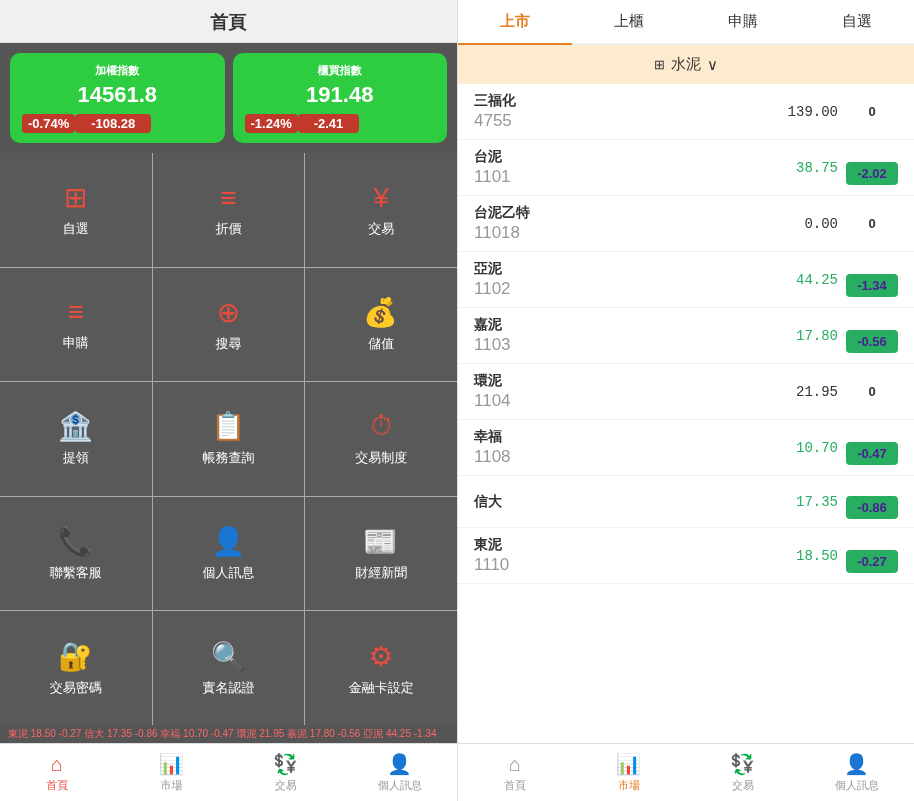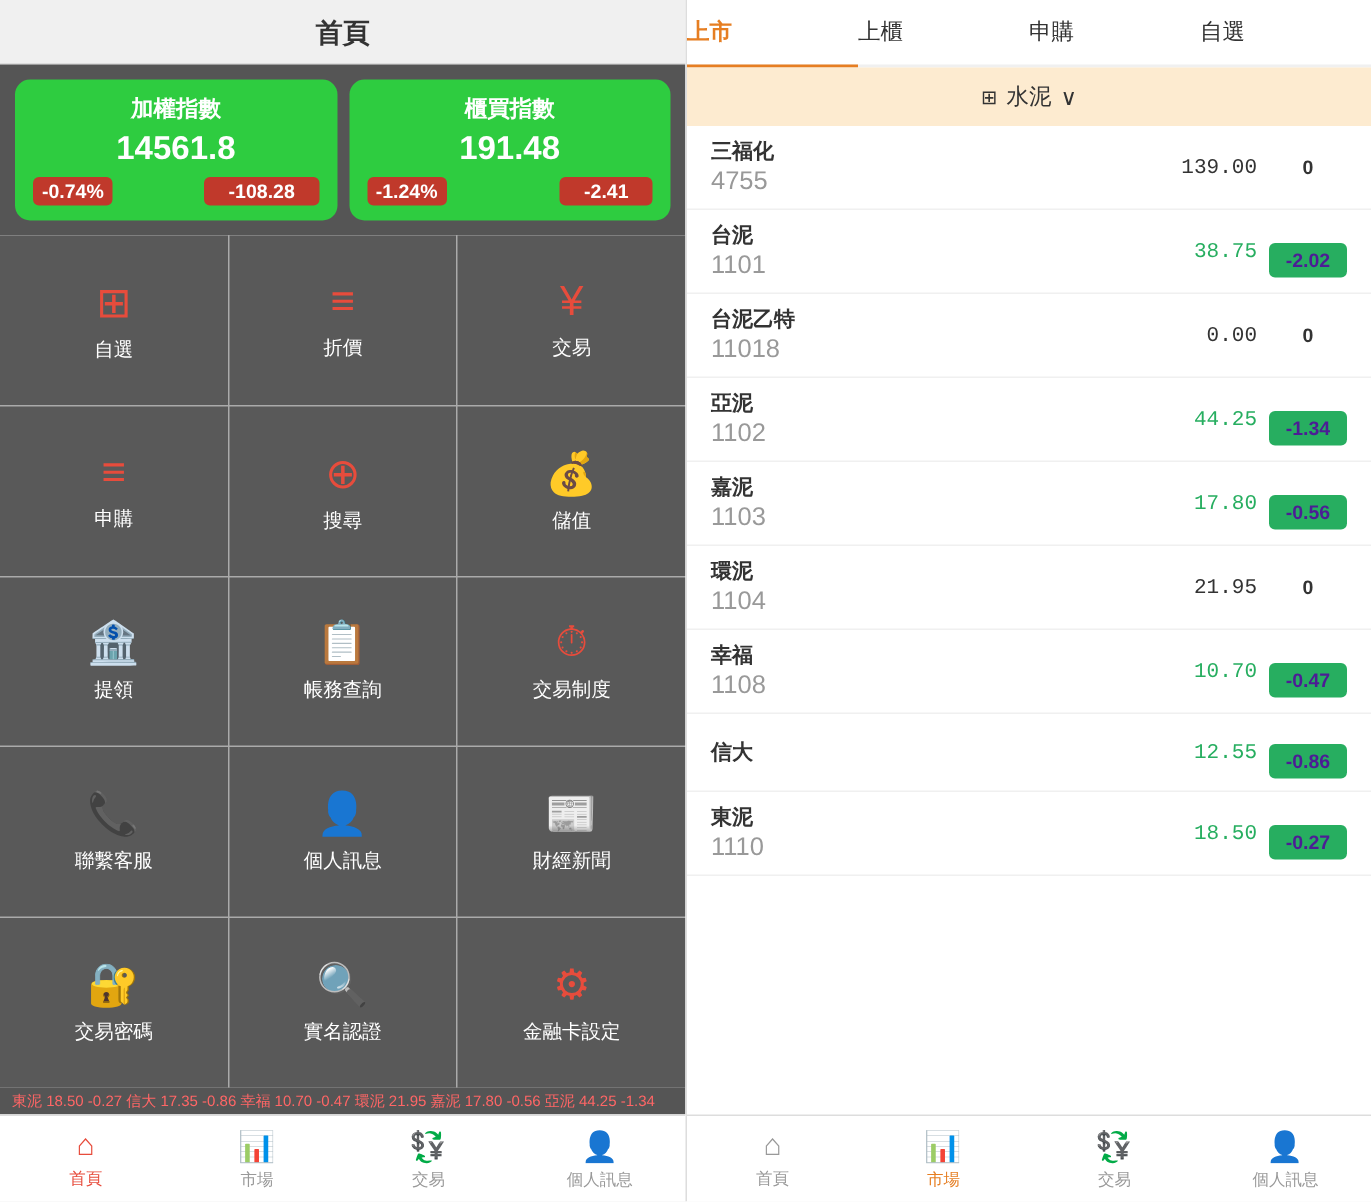--- a/index.html
+++ b/index.html
@@ -8,23 +8,23 @@
     .app-container { display: flex; flex: 1; height: 100%; }
 
     
     .left-panel { width: 457px; display: flex; flex-direction: column; background: #f0f0f0; }
 
     .left-header { background: #f0f0f0; text-align: center; padding: 10px 0 8px; font-size: 18px; font-weight: bold; color: #333; border-bottom: 1px solid #ddd; }
 
     .index-cards { display: flex; gap: 8px; padding: 10px 10px; background: #555; }
 
     .index-card { flex: 1; background: #2ecc40; border-radius: 10px; padding: 10px 12px; color: white; }
-    .index-card .card-title { font-size: 15px; font-weight: bold; text-align: center; margin-bottom: 4px; }
+    .index-card .card-title { font-size: 11px; font-weight: bold; text-align: center; margin-bottom: 4px; }
     .index-card .card-value { font-size: 22px; font-weight: bold; text-align: center; margin-bottom: 6px; }
-    .index-card .card-changes { display: flex; justify-content: space-between; }
+    .index-card .card-changes { display: flex; }
     .index-card .change-pct { background: #c0392b; border-radius: 4px; padding: 2px 6px; font-size: 13px; font-weight: bold; }
     .index-card .change-val { background: #c0392b; border-radius: 4px; padding: 2px 16px; font-size: 13px; font-weight: bold; }
 
     .menu-grid { display: grid; grid-template-columns: repeat(3, 1fr); gap: 1px; background: #aaa; flex: 1; }
     .menu-item { background: #595959; display: flex; flex-direction: column; align-items: center; justify-content: center; padding: 16px 8px; cursor: pointer; gap: 6px; }
     .menu-icon { font-size: 28px; color: #e74c3c; }
     .menu-label { font-size: 13px; color: #fff; }
 
     .left-bottom-nav { background: #fff; display: flex; border-top: 1px solid #ddd; height: 58px; }
     .left-nav-item { flex: 1; display: flex; flex-direction: column; align-items: center; justify-content: center; gap: 2px; cursor: pointer; }
@@ -32,21 +32,21 @@
     .left-nav-item .nav-label { font-size: 11px; }
     .left-nav-item.active .nav-icon { color: #e74c3c; }
     .left-nav-item.active .nav-label { color: #e74c3c; }
     .left-nav-item:not(.active) .nav-icon { color: #999; }
     .left-nav-item:not(.active) .nav-label { color: #999; }
 
     
     .right-panel { flex: 1; display: flex; flex-direction: column; background: #fff; border-left: 1px solid #ddd; }
 
     .right-tabs { display: flex; border-bottom: 2px solid #f0f0f0; background: #fff; }
-    .right-tab { flex: 1; padding: 12px 0; font-size: 15px; cursor: pointer; color: #333; }
+    .right-tab { flex: 1; text-align: center; padding: 12px 0; font-size: 15px; cursor: pointer; color: #333; }
     .right-tab.active { color: #e67e22; border-bottom: 2px solid #e67e22; margin-bottom: -2px; font-weight: bold; }
 
     .sector-header { background: #fdebd0; padding: 10px 0; text-align: center; font-size: 15px; color: #333; display: flex; align-items: center; justify-content: center; gap: 6px; }
     .sector-header .grid-icon { font-size: 13px; }
 
     .stock-list { flex: 1; overflow-y: auto; }
     .stock-row { display: flex; align-items: center; padding: 8px 16px; border-bottom: 1px solid #f0f0f0; }
     .stock-info { flex: 1; }
     .stock-name { font-size: 14px; color: #333; font-weight: 700; }
     .stock-code { font-size: 17px; color: #999; margin-top: 1px; }
@@ -248,21 +248,21 @@
             <div class="stock-name">幸福</div>
             <div class="stock-code">1108</div>
           </div>
           <div class="stock-price green">10.70</div>
           <div class="stock-change green-bg">-0.47</div>
         </div>
         <div class="stock-row">
           <div class="stock-info">
             <div class="stock-name">信大</div>
           </div>
-          <div class="stock-price green">12.55</div>
+          <div class="stock-price green">17.35</div>
           <div class="stock-change green-bg">-0.86</div>
         </div>
         <div class="stock-row">
           <div class="stock-info">
             <div class="stock-name">東泥</div>
             <div class="stock-code">1110</div>
           </div>
           <div class="stock-price green">18.50</div>
           <div class="stock-change green-bg">-0.27</div>
         </div>

